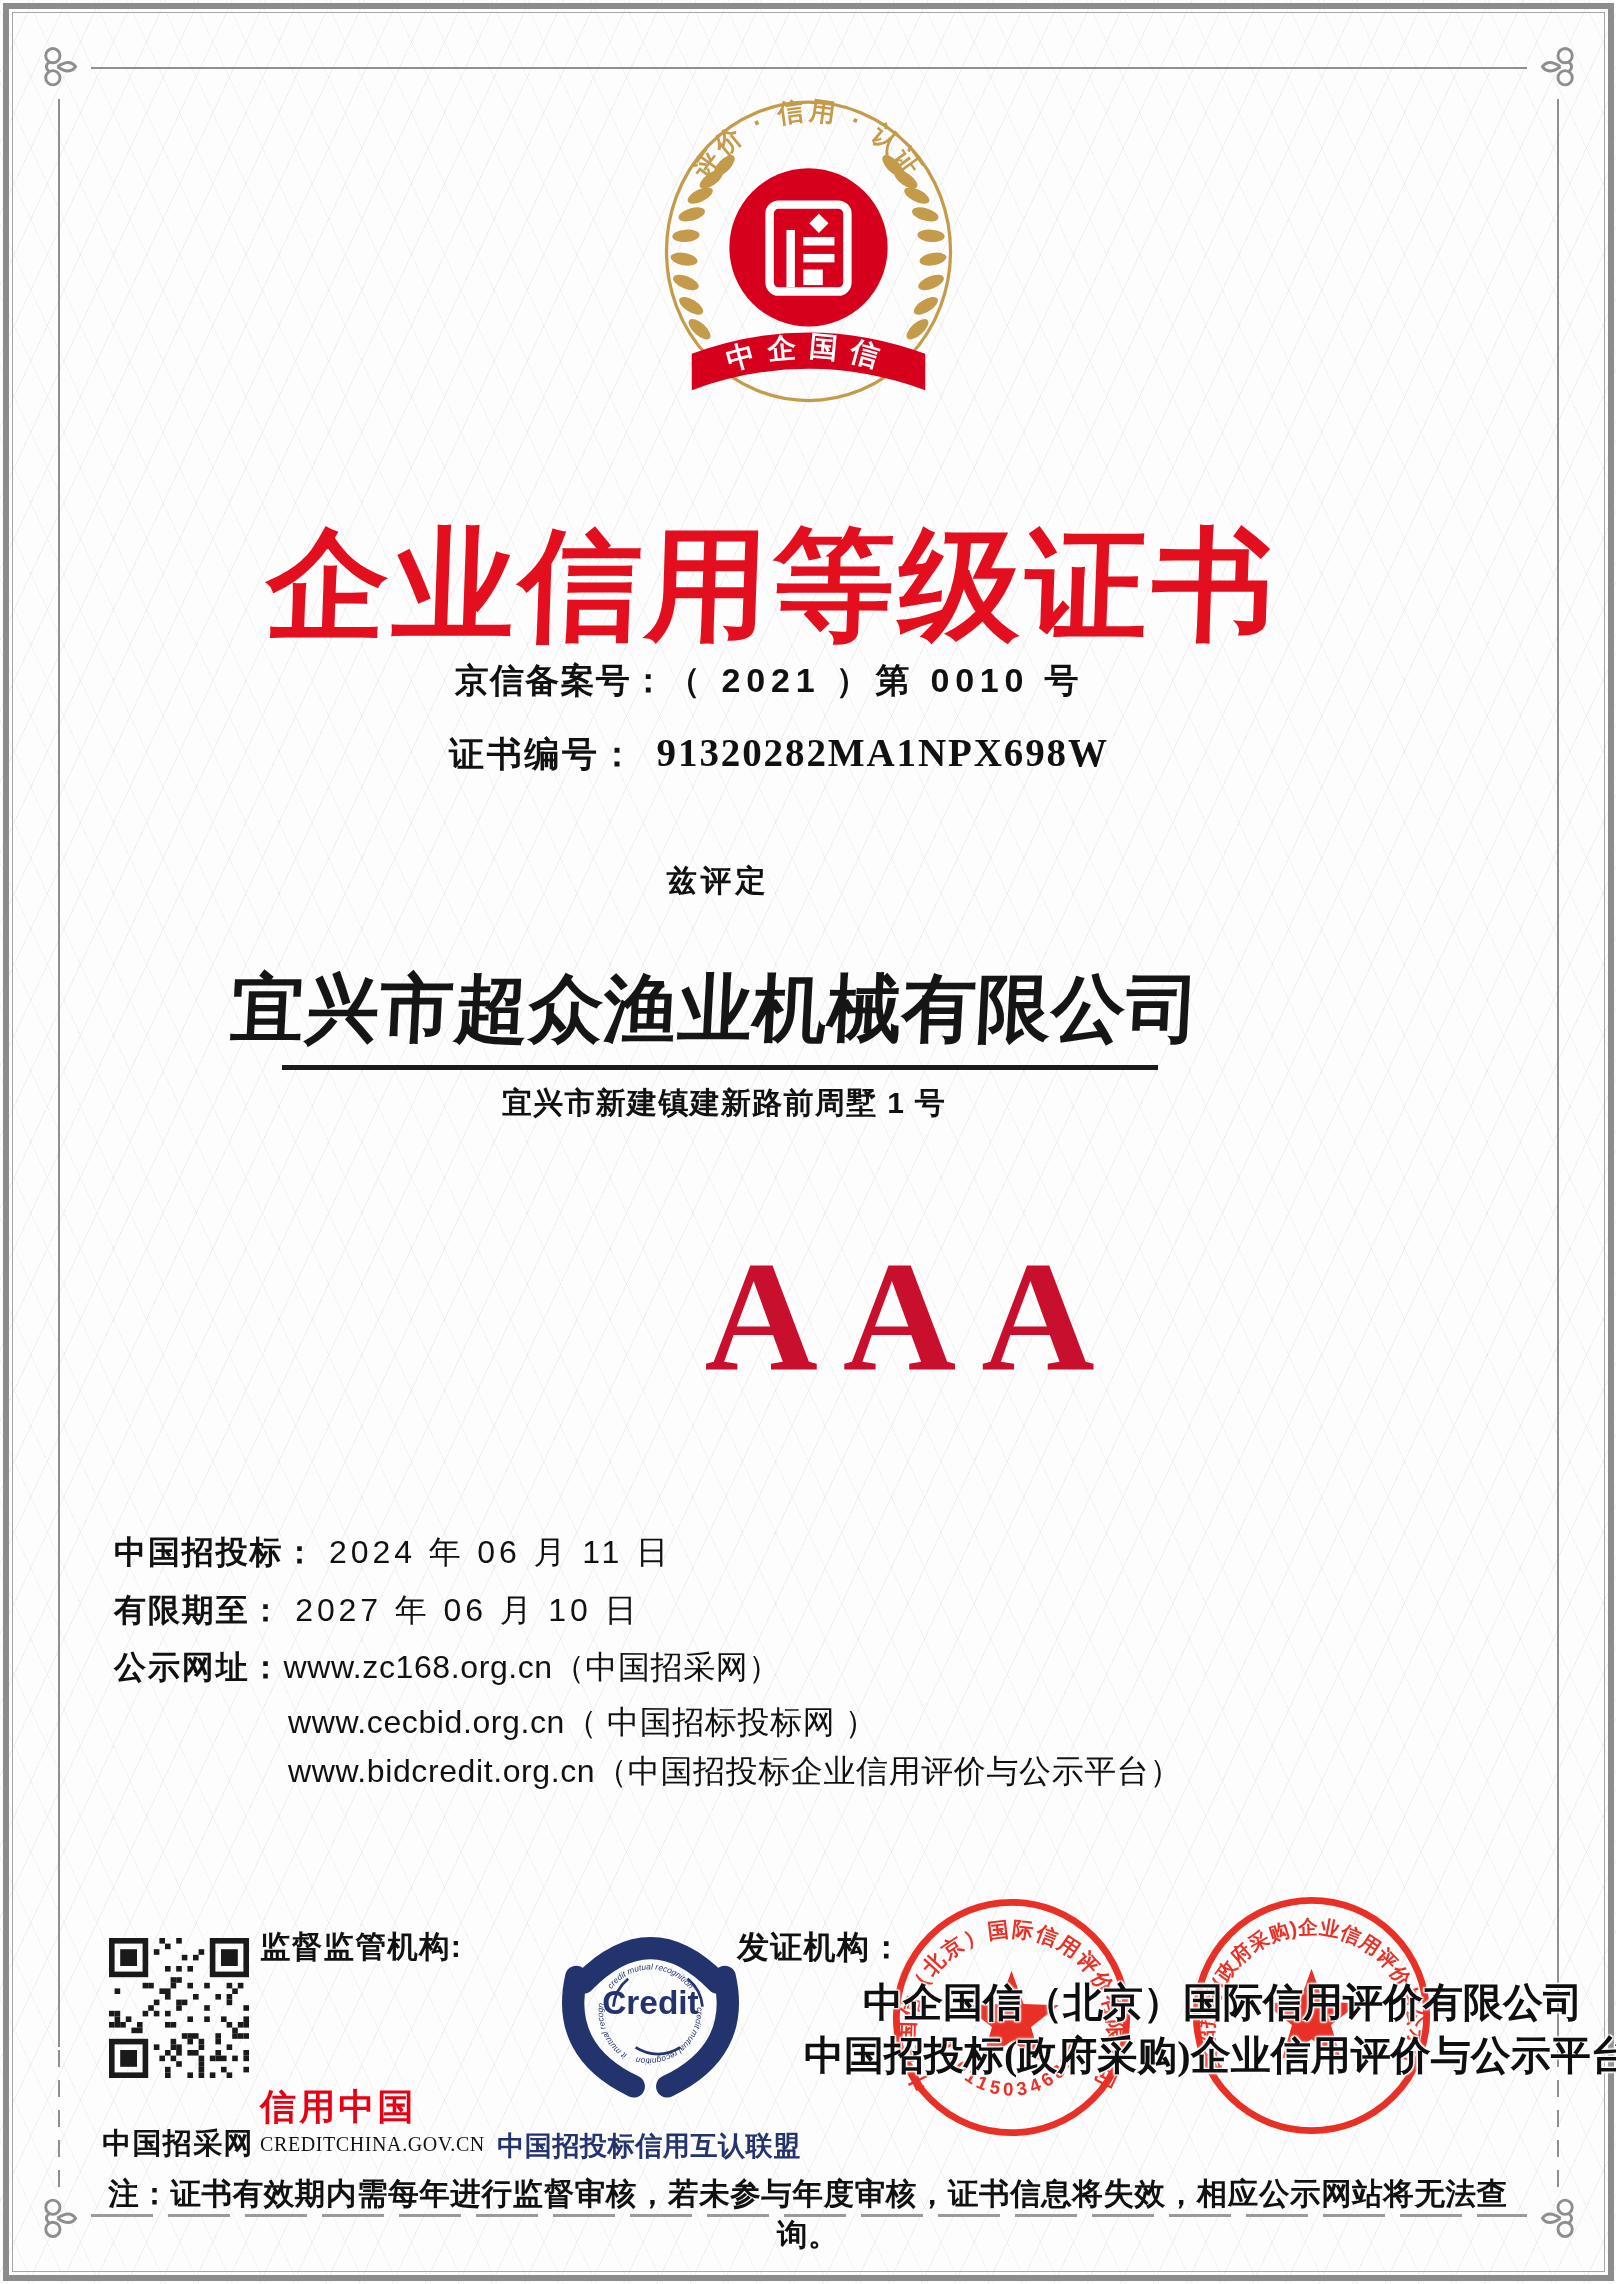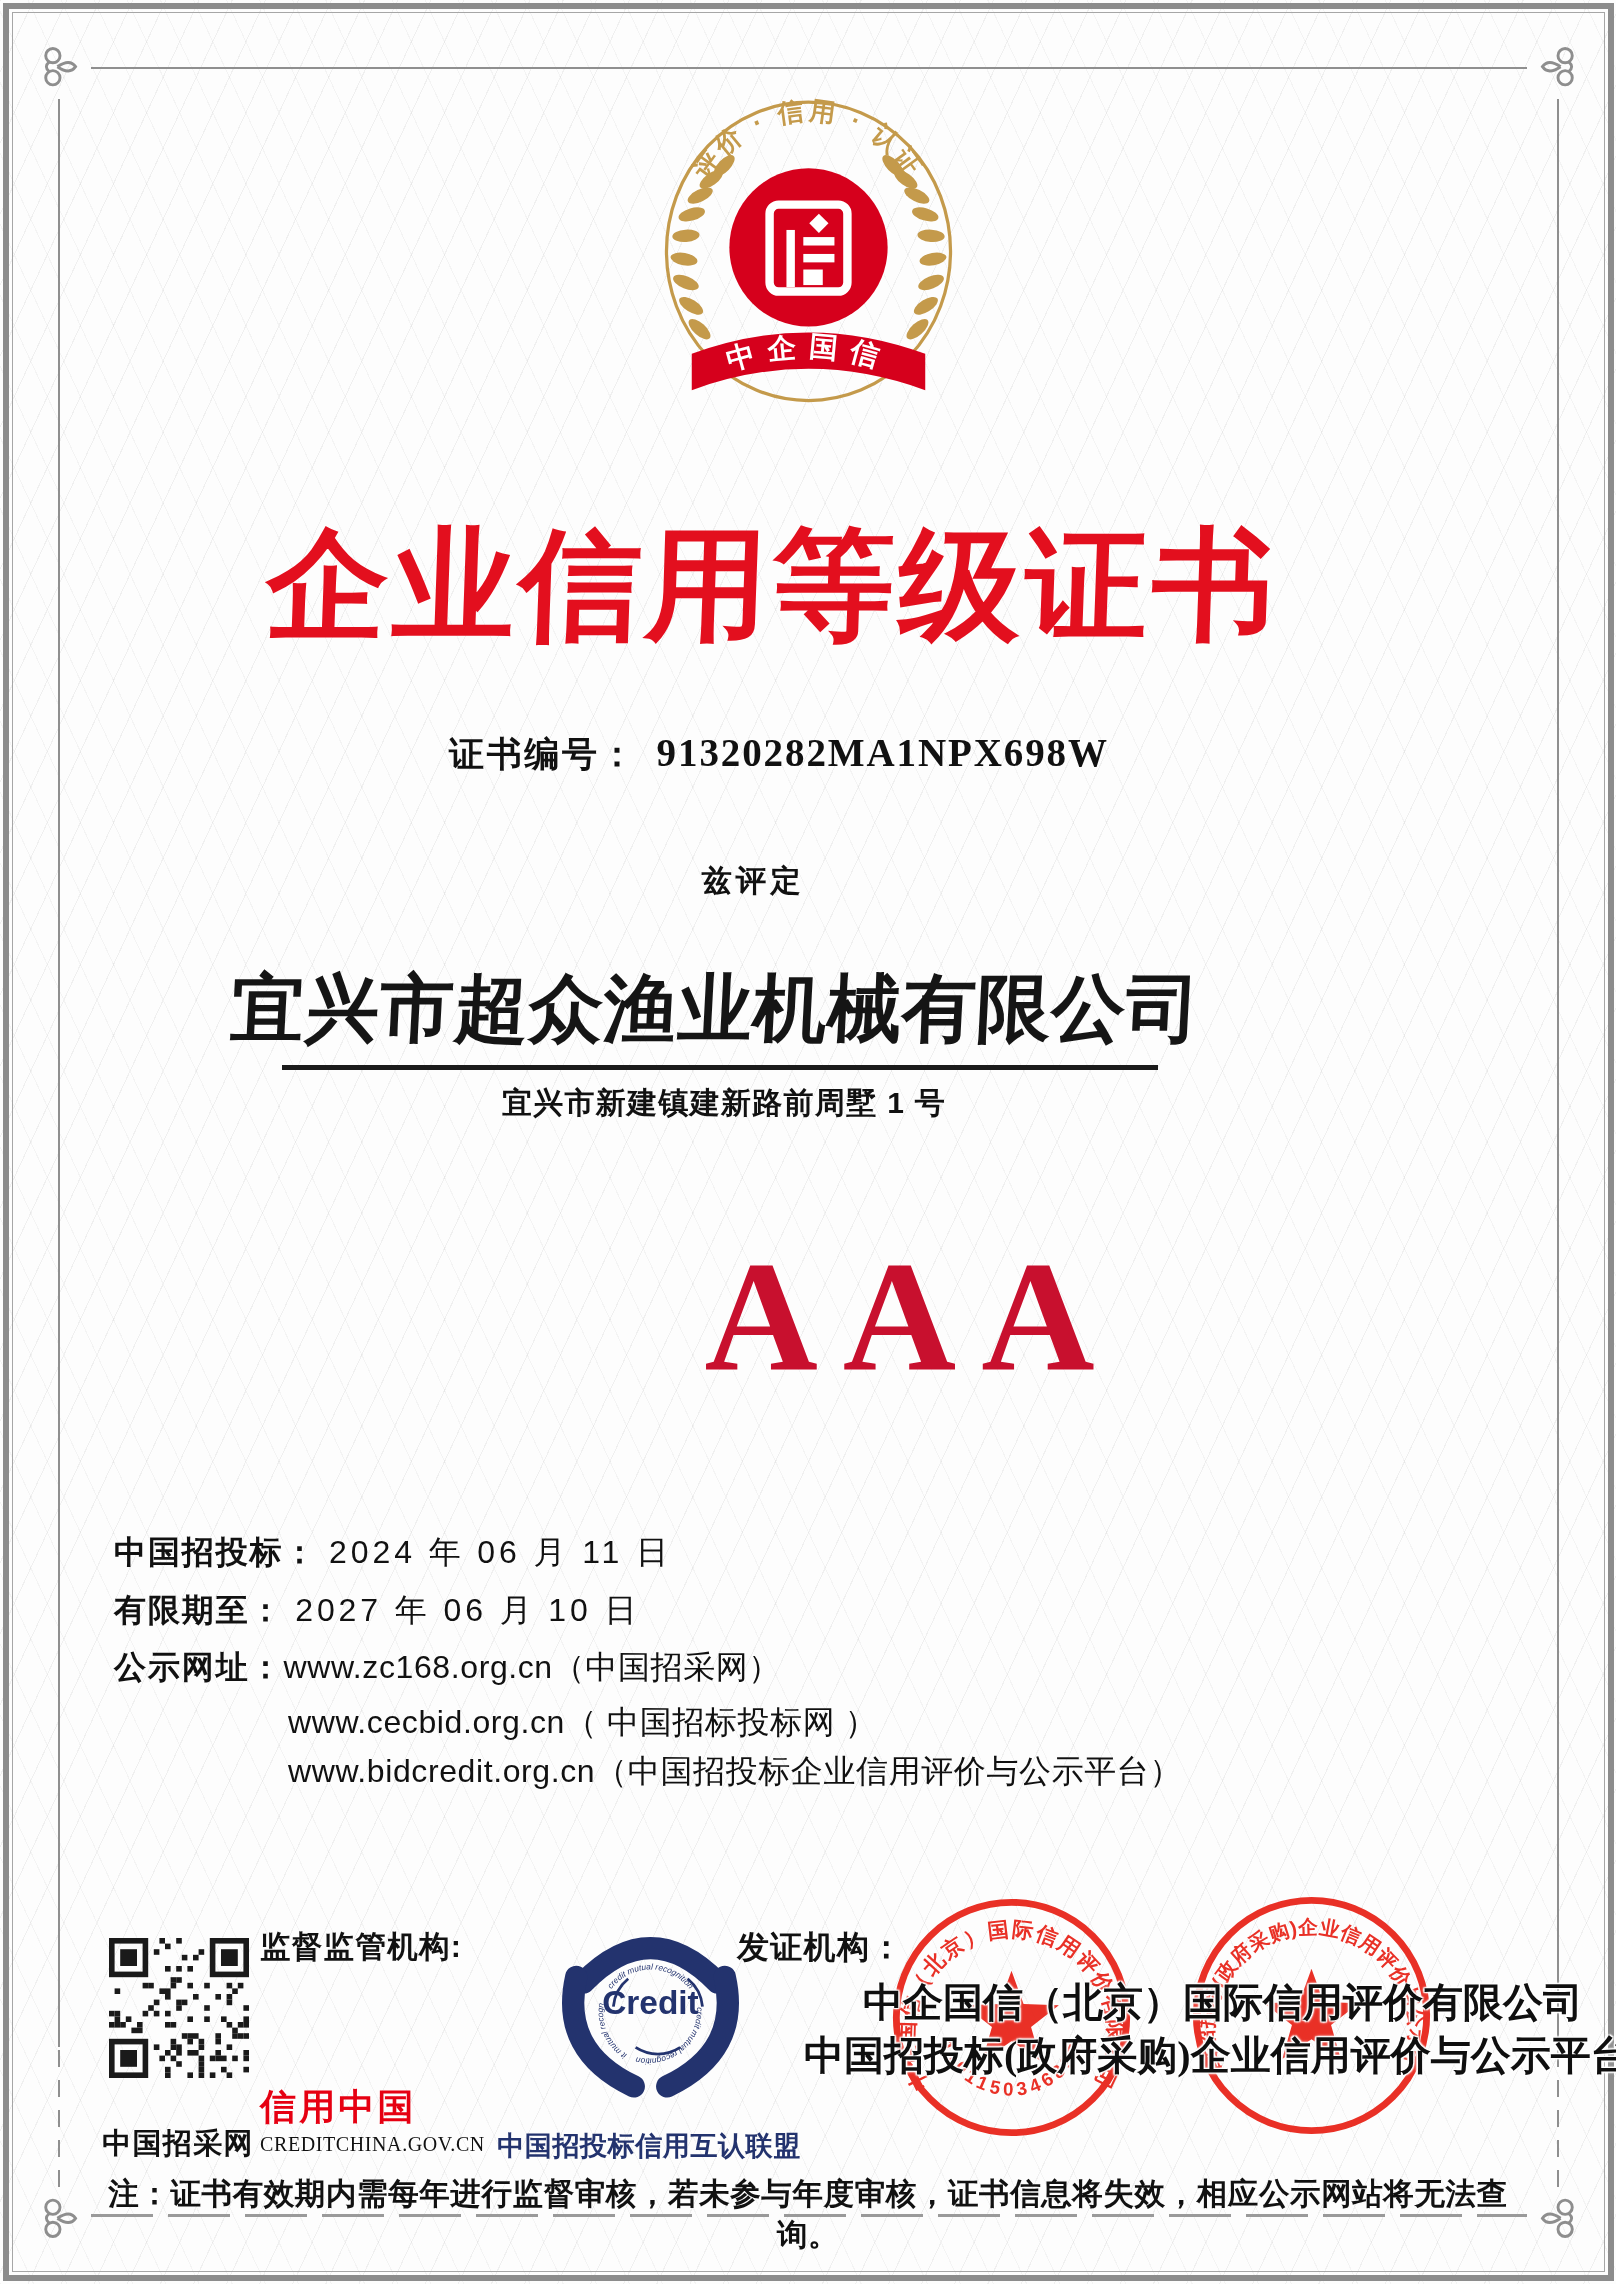--- a/index.html
+++ b/index.html
@@ -22,21 +22,21 @@
     position:absolute;left:0;top:505px;width:1545px;text-align:center;
     font-size:122px;font-weight:900;color:#E30F1E;letter-spacing:4.5px;
     transform:skewX(-2deg);white-space:nowrap;
   }
   .filing-line{position:absolute;left:0;top:658px;width:1539px;text-align:center;font-size:34px;white-space:nowrap;}
   .filing-line .lbl{font-weight:900;letter-spacing:1.3px;}
   .filing-line .val{font-weight:700;letter-spacing:5.8px;}
   .certno-line{position:absolute;left:0;top:730px;width:1558px;text-align:center;font-size:35px;white-space:nowrap;}
   .certno-line .lbl{font-weight:900;letter-spacing:2.6px;}
   .certno-line .val{font-family:"Liberation Serif",serif;font-weight:700;font-size:39px;letter-spacing:1.9px;}
-  .hereby{position:absolute;left:0;top:861px;width:1436px;text-align:center;font-size:30.5px;font-weight:900;letter-spacing:3.9px;padding-left:35px;}
+  .hereby{position:absolute;left:0;top:861px;width:1436px;text-align:center;font-size:30.5px;font-weight:900;letter-spacing:3.9px;}
   .company{
     position:absolute;left:0;top:960px;width:1431px;text-align:center;
     font-family:"Liberation Serif",serif;font-weight:900;font-size:74px;letter-spacing:0.6px;
     transform:skewX(-3deg);white-space:nowrap;color:#151515;
   }
   .company-underline{position:absolute;left:282px;top:1065px;width:876px;height:5.2px;background:#1b1b1b;}
   .address{position:absolute;left:0;top:1083px;width:1448px;text-align:center;font-size:30px;font-weight:900;letter-spacing:1.3px;}
   .rating{
     position:absolute;left:0;top:1226px;width:1824px;text-align:center;
     font-family:"Liberation Serif",serif;font-weight:700;font-size:157px;letter-spacing:25px;color:#C8102E;
@@ -148,20 +148,23 @@
     <rect x="222" y="266" width="30" height="24" fill="#ffffff"></rect>
 
     <path d="M 50 396 Q 230 330 410 396 L 410 452 Q 230 386 50 452 Z" fill="#D6001C"></path>
     <text font-size="44" font-weight="700" fill="#ffffff" letter-spacing="18">
       <textPath href="#ribbonArc" startOffset="50%" text-anchor="middle">中企国信</textPath>
     </text>
   </svg>
 
   <div class="title">企业信用等级证书</div>
 
+  <div class="filing-line">
+    <span class="lbl">京信备案号：</span><span class="val">（ 2021 ）第 0010 号</span>
+  </div>
 
   <div class="certno-line">
     <span class="lbl">证书编号：</span><span style="display:inline-block;width:19.5px;"></span><span class="val">91320282MA1NPX698W</span>
   </div>
 
   <div class="hereby">兹评定</div>
 
   <div class="company">宜兴市超众渔业机械有限公司</div>
   <div class="company-underline"></div>
   <div class="address">宜兴市新建镇建新路前周墅 1 号</div>

